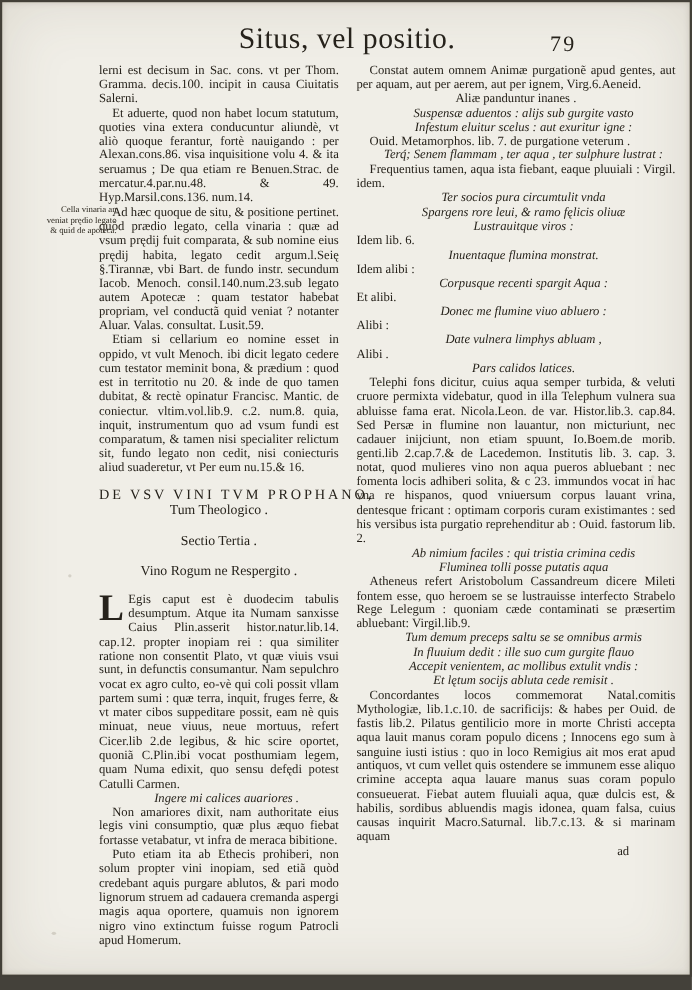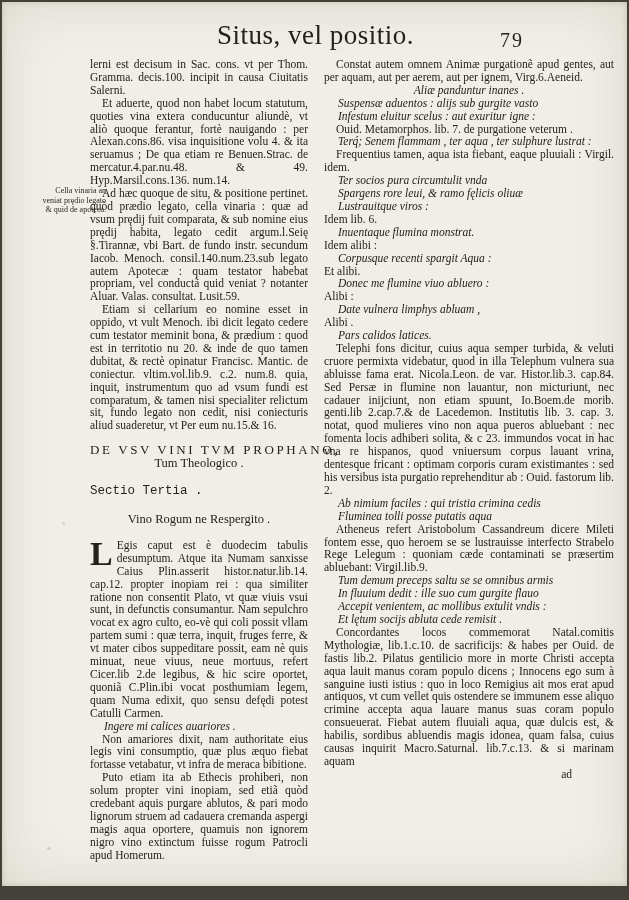--- a/index.html
+++ b/index.html
@@ -41,26 +41,26 @@
 
   .blk { margin:0; }
   .cont  { text-align:justify; }
   .para  { text-align:justify; text-indent:12px; }
   .flush { text-align:left; }
   .drop  { text-align:justify; }
   .dropcap {
     float:left; font-size:34px; line-height:26px;
     padding:2px 4px 0 0; font-weight:bold;
   }
-  .verse { font-style:italic; margin-left:14px; }
-  .verse-center { font-style:italic; text-align:center; }
+  .verse { font-style:italic; margin-left:14px;text-align:center; }
+  .verse-center { text-align:center; }
 
   .caps   { text-align:center; letter-spacing:2.6px; font-size:13px; margin-top:12px; white-space:nowrap; }
   .tum    { text-align:center; font-size:12.5px; }
-  .sectio { text-align:left; font-size:12.5px; margin:15px 0;font-family:Liberation Mono, monospace; }
+  .sectio { text-align:center; font-size:12.5px; margin:15px 0; }
   .vino   { text-align:center; font-size:12.5px; margin-bottom:13px; }
 
   .catchword { text-align:right; padding-right:42px; }
 
   
   .speck { position:absolute; border-radius:50%; background:rgba(90,80,55,0.18); }
 </style>
 </head>
 <body>
 

